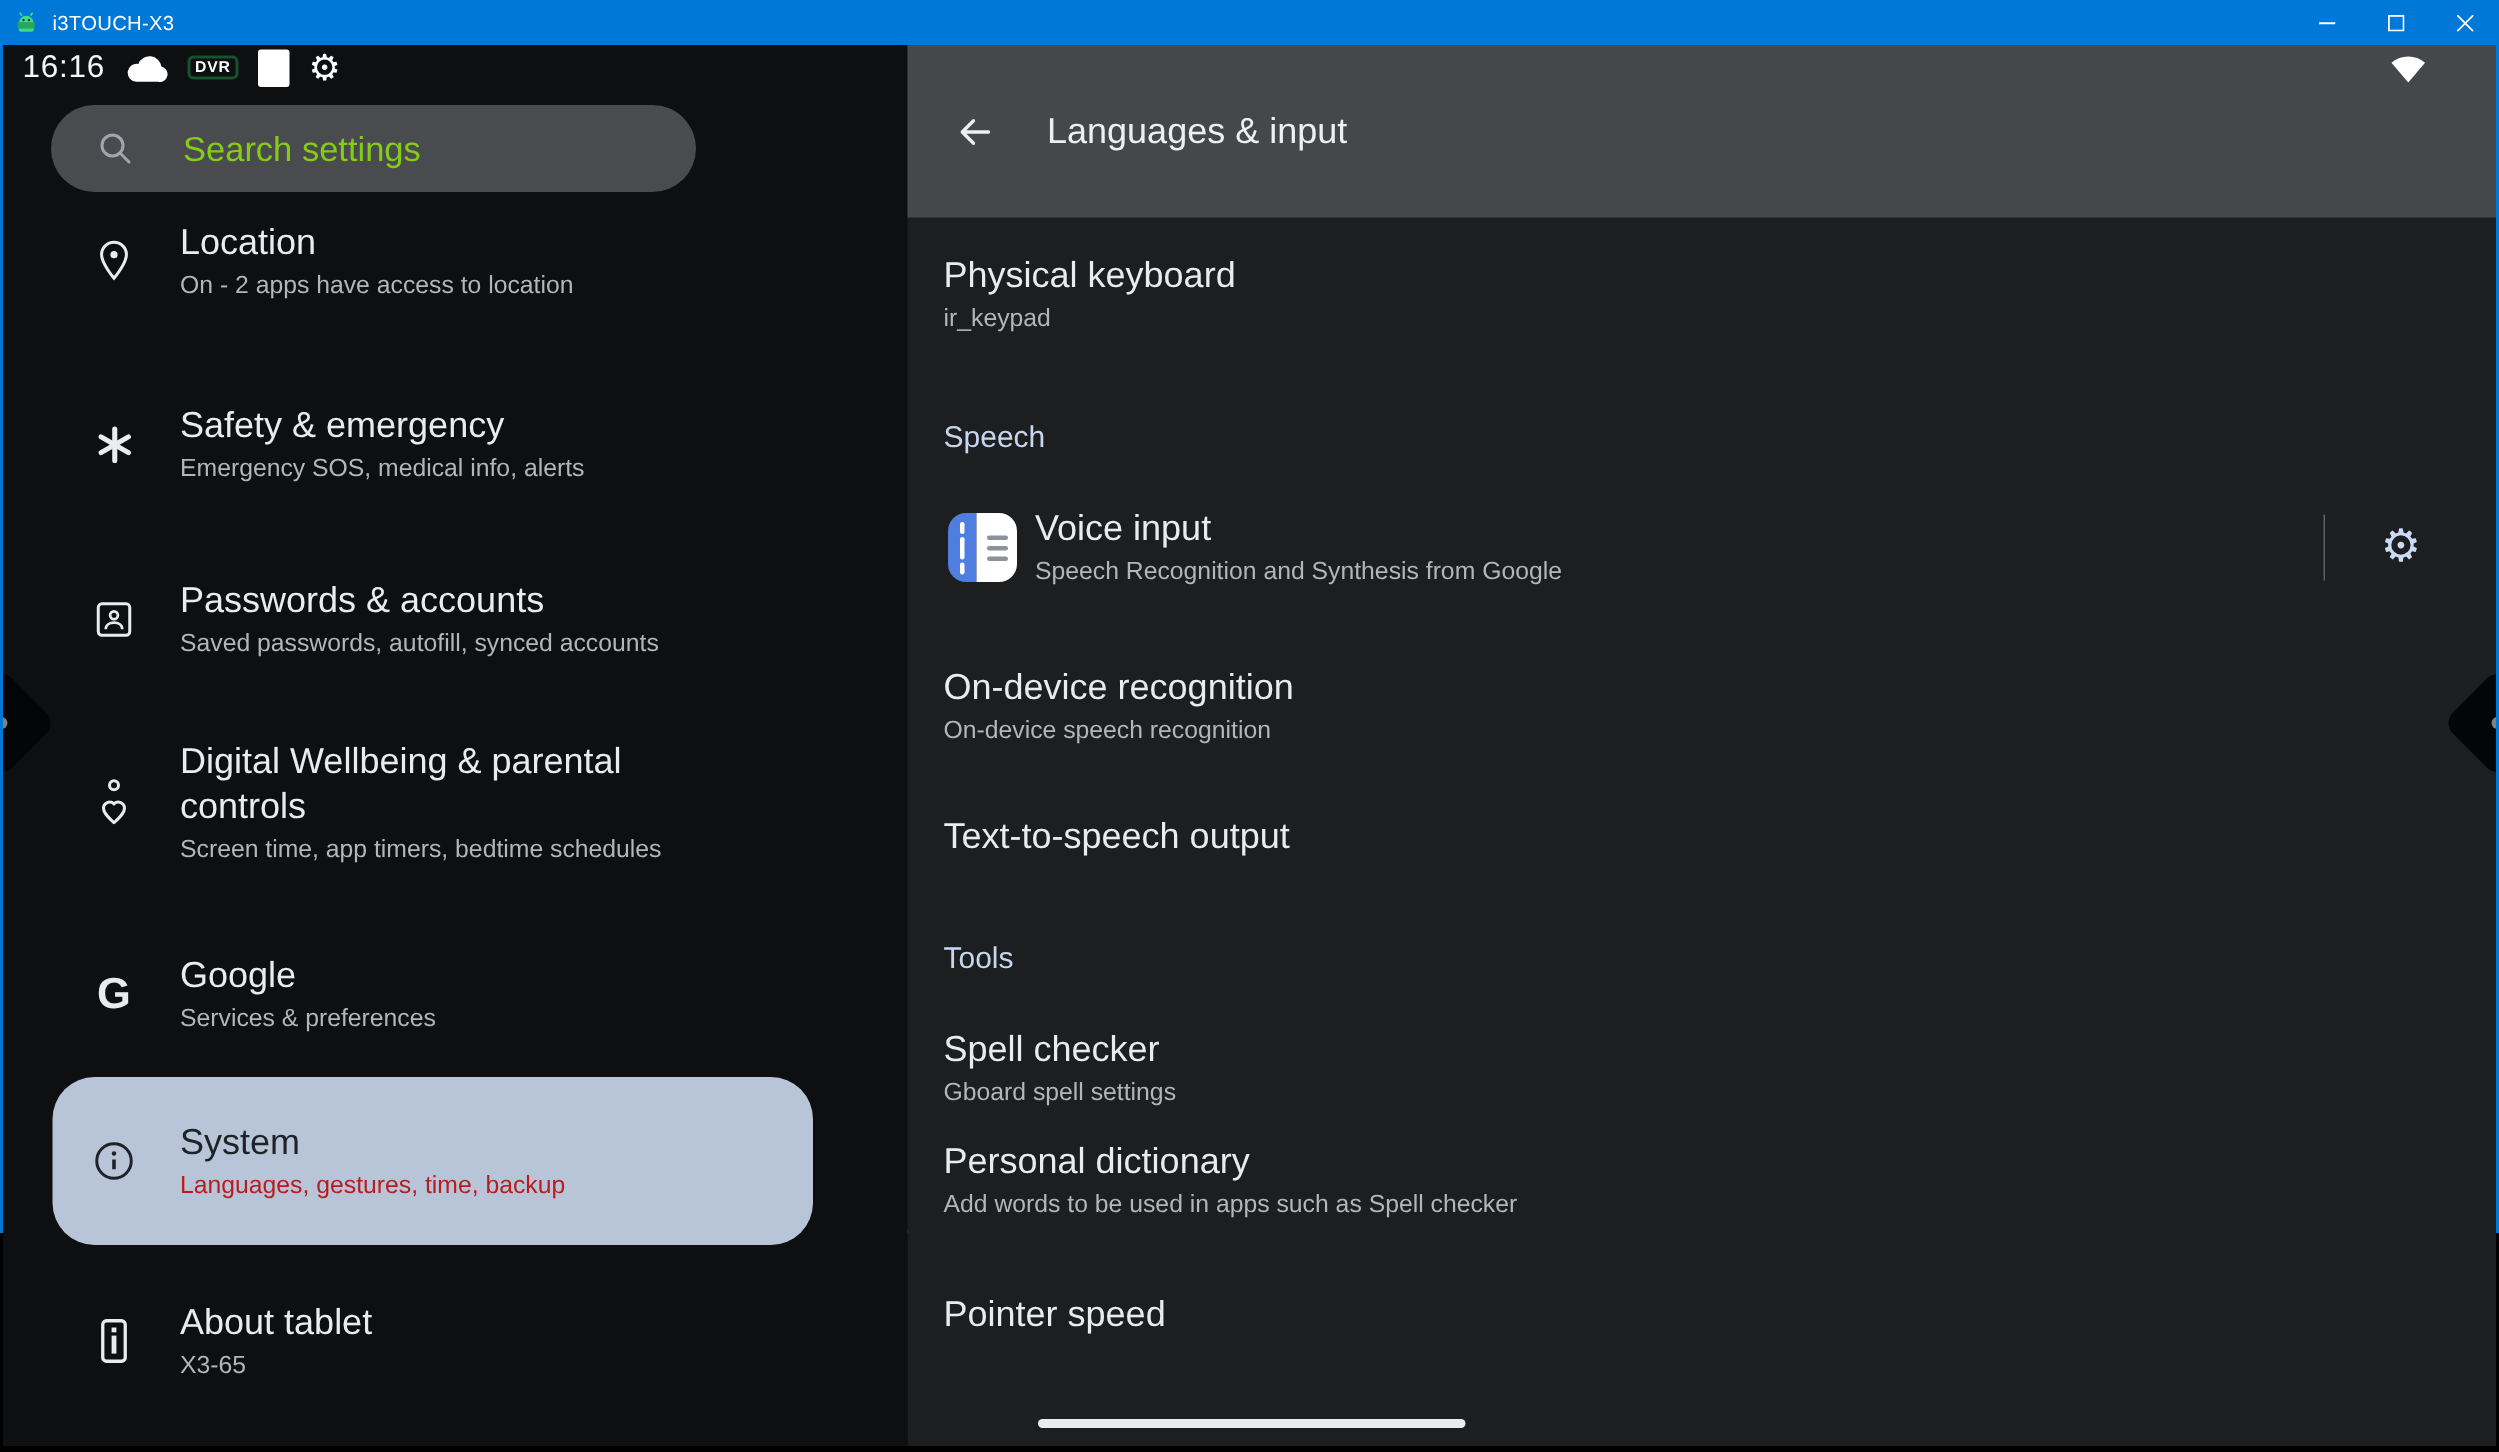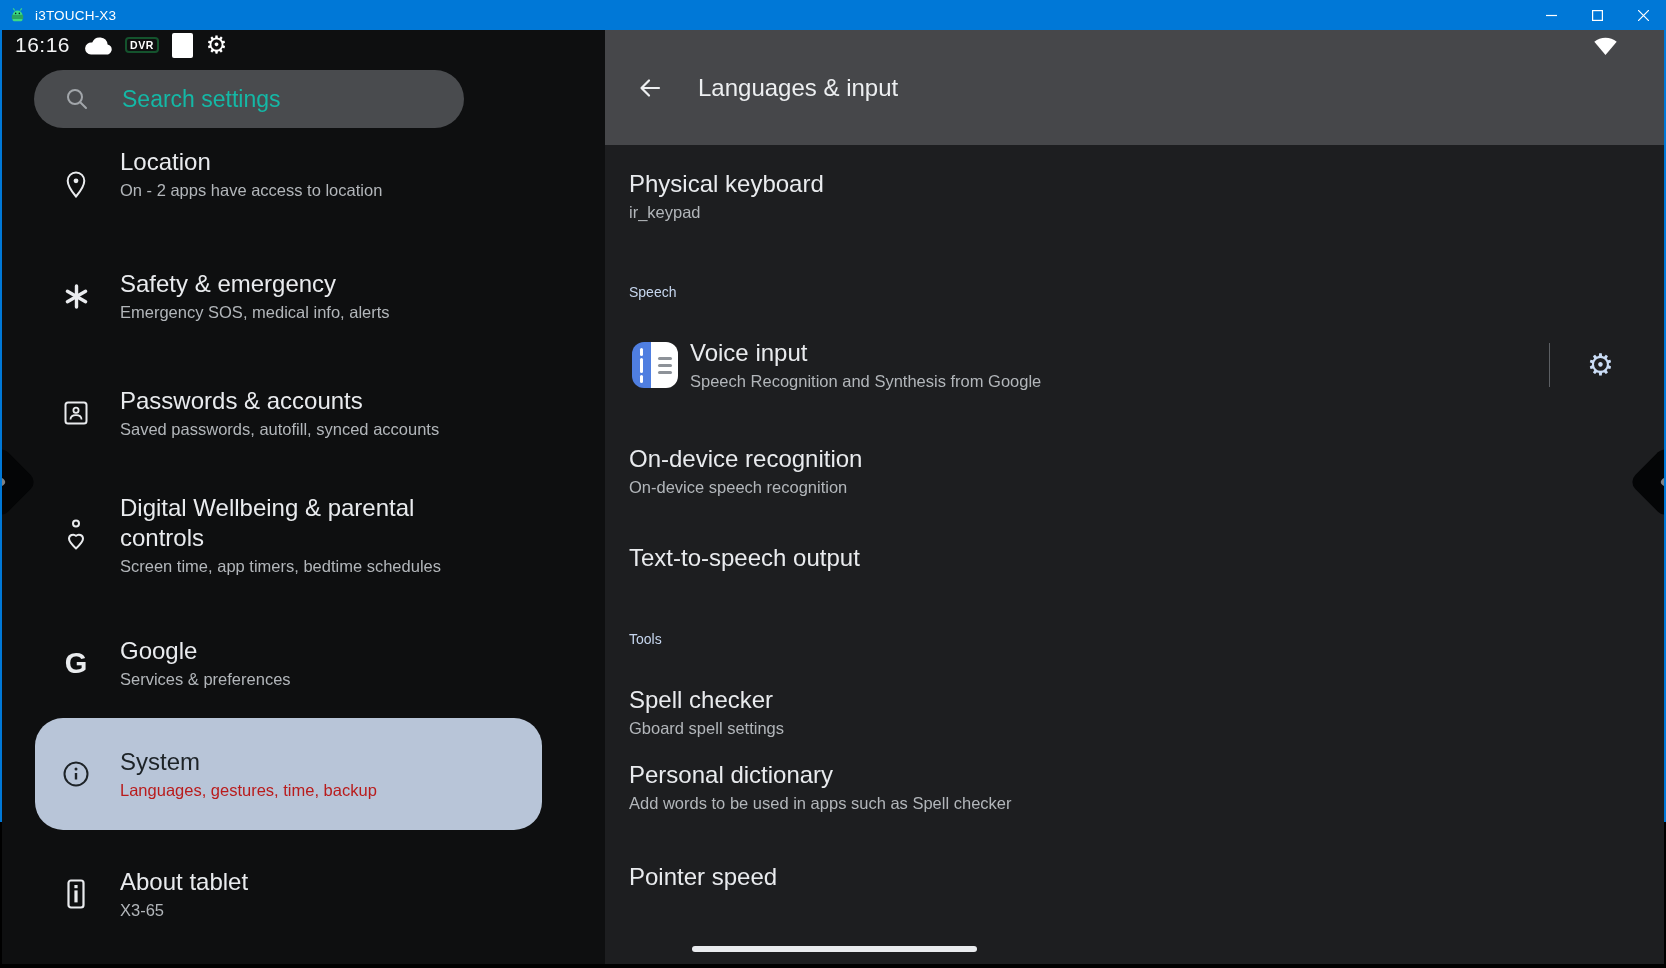--- a/index.html
+++ b/index.html
@@ -24,30 +24,30 @@
   .sidebar { width:603px; height:100%; background:#0e0f10; flex:0 0 auto; position:relative; }
   .statusbar { height:30px; display:flex; align-items:center; padding-left:13px; gap:13px; }
   .st-time { color:#f4f5f6; font-size:21px; font-weight:500; letter-spacing:.5px; }
   .dvr-badge { border:2px solid #14532d; border-radius:4px; color:#fff; font-size:10.5px;
                font-weight:700; padding:1px 3px; line-height:1; letter-spacing:.5px; }
   .white-square { width:21px; height:25px; background:#ffffff; border-radius:2px; }
   .gear-glyph { font-family:"DejaVu Sans",sans-serif; color:#ffffff; font-size:24px; line-height:1; }
 
   .search-pill { margin:10px 0 0 32px; width:430px; height:58px; border-radius:29px;
                  background:#494b4e; display:flex; align-items:center; padding-left:30px; gap:32px; }
-  .search-text { color:#14b8a6; font-size:23px; }
+  .search-text { color:#84cc16; font-size:23px; }
 
   .nav { margin-top:0; }
   .block { display:flex; align-items:center; }
   .icon-col { width:56px; margin-left:46px; display:flex; justify-content:center; flex:0 0 auto; }
   .txt-col { margin-left:16px; width:380px; }
   .it-title { color:#e9ebee; font-size:24px; line-height:30px; font-weight:400; }
   .it-sub { color:#b2b6ba; font-size:16.5px; line-height:22px; margin-top:2px; }
 
-  .nav .block:nth-child(1){ margin-top:19px;align-items:flex-end; }
+  .nav .block:nth-child(1){ margin-top:19px; }
   .nav .block:nth-child(2){ margin-top:68px; }
   .nav .block:nth-child(3){ margin-top:63px; }
   .nav .block:nth-child(4){ margin-top:53px; }
   .nav .block:nth-child(5){ margin-top:59px; }
   .nav .pill-item { margin-top:28px; }
   .nav .block:nth-child(7){ margin-top:37px; }
 
   .pill-item { margin-left:33px; width:507px; height:112px; border-radius:28px;
                background:#b8c5d8; display:flex; align-items:center; }
   .pill-item .icon-col { margin-left:13px; }
@@ -58,21 +58,21 @@
   .detail { flex:1 1 auto; height:100%; background:#1d1e20; position:relative; }
   .detail-header { height:115px; background:#46474a; display:flex; align-items:center;
                    padding-left:25px; position:relative; }
   .back-btn { width:40px; height:40px; display:flex; align-items:center; justify-content:center; }
   .dh-title { color:#edeff1; font-size:24px; margin-left:28px; }
   .wifi { position:absolute; top:5px; right:45px; }
 
   .detail-body { padding-left:24px; }
   .d-row .it-title { color:#e9ebee; }
   .d-row .it-sub { color:#b2b6ba; }
-  .sec-label { color:#c6d6ee; font-size:14px; font-weight:500; line-height:22px; }
+  .sec-label { color:#c6d6ee; font-size:20px; font-weight:500; line-height:22px; }
 
   .r-pk { margin-top:24px; }
   .r-speech { margin-top:58px; }
   .r-voice { margin-top:34px; height:56px; display:flex; align-items:center; position:relative; padding-left:3px; }
   .voice-app-icon { width:46px; height:46px; border-radius:12px; overflow:hidden; display:flex; flex:0 0 auto; }
   .vai-left { width:19px; background:#4f7ee0; display:flex; flex-direction:column; align-items:center;
               justify-content:center; gap:2px; }
   .vai-left i { display:block; width:3px; border-radius:2px; background:#ffffff; }
   .vai-left i:nth-child(1){ height:8px; } .vai-left i:nth-child(2){ height:15px; } .vai-left i:nth-child(3){ height:8px; }
   .vai-right { flex:1; background:#ffffff; display:flex; flex-direction:column; align-items:center;

